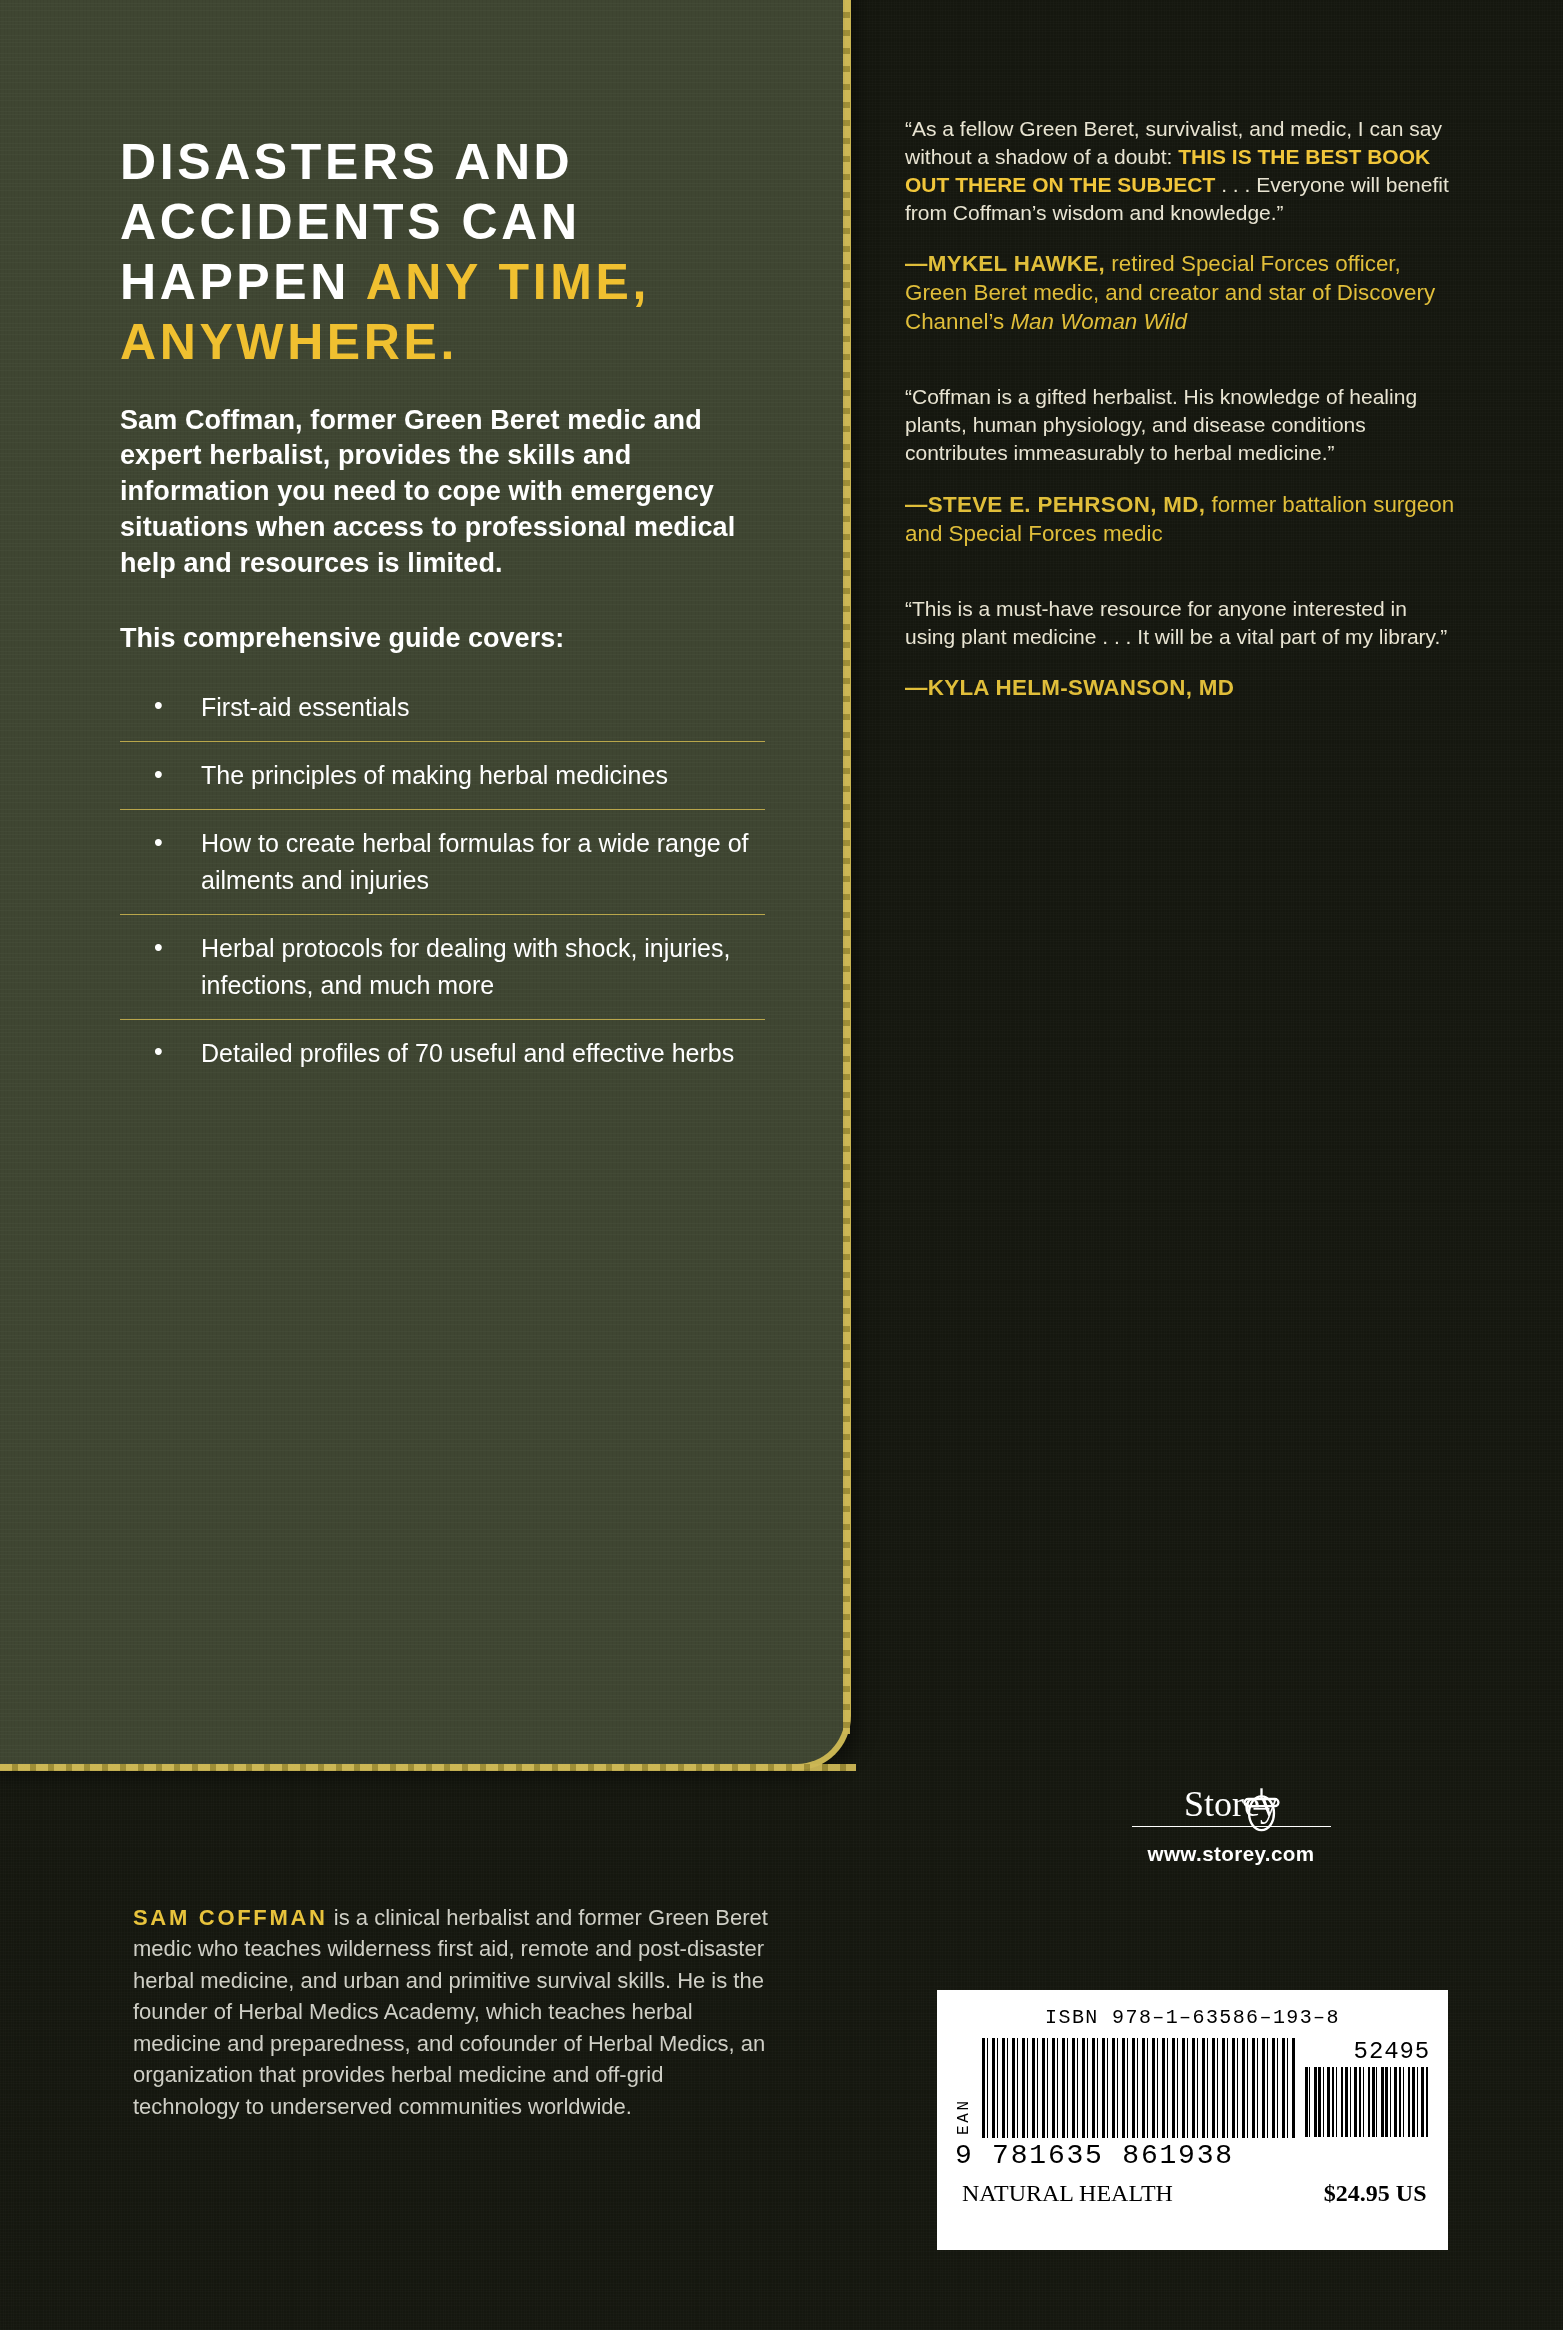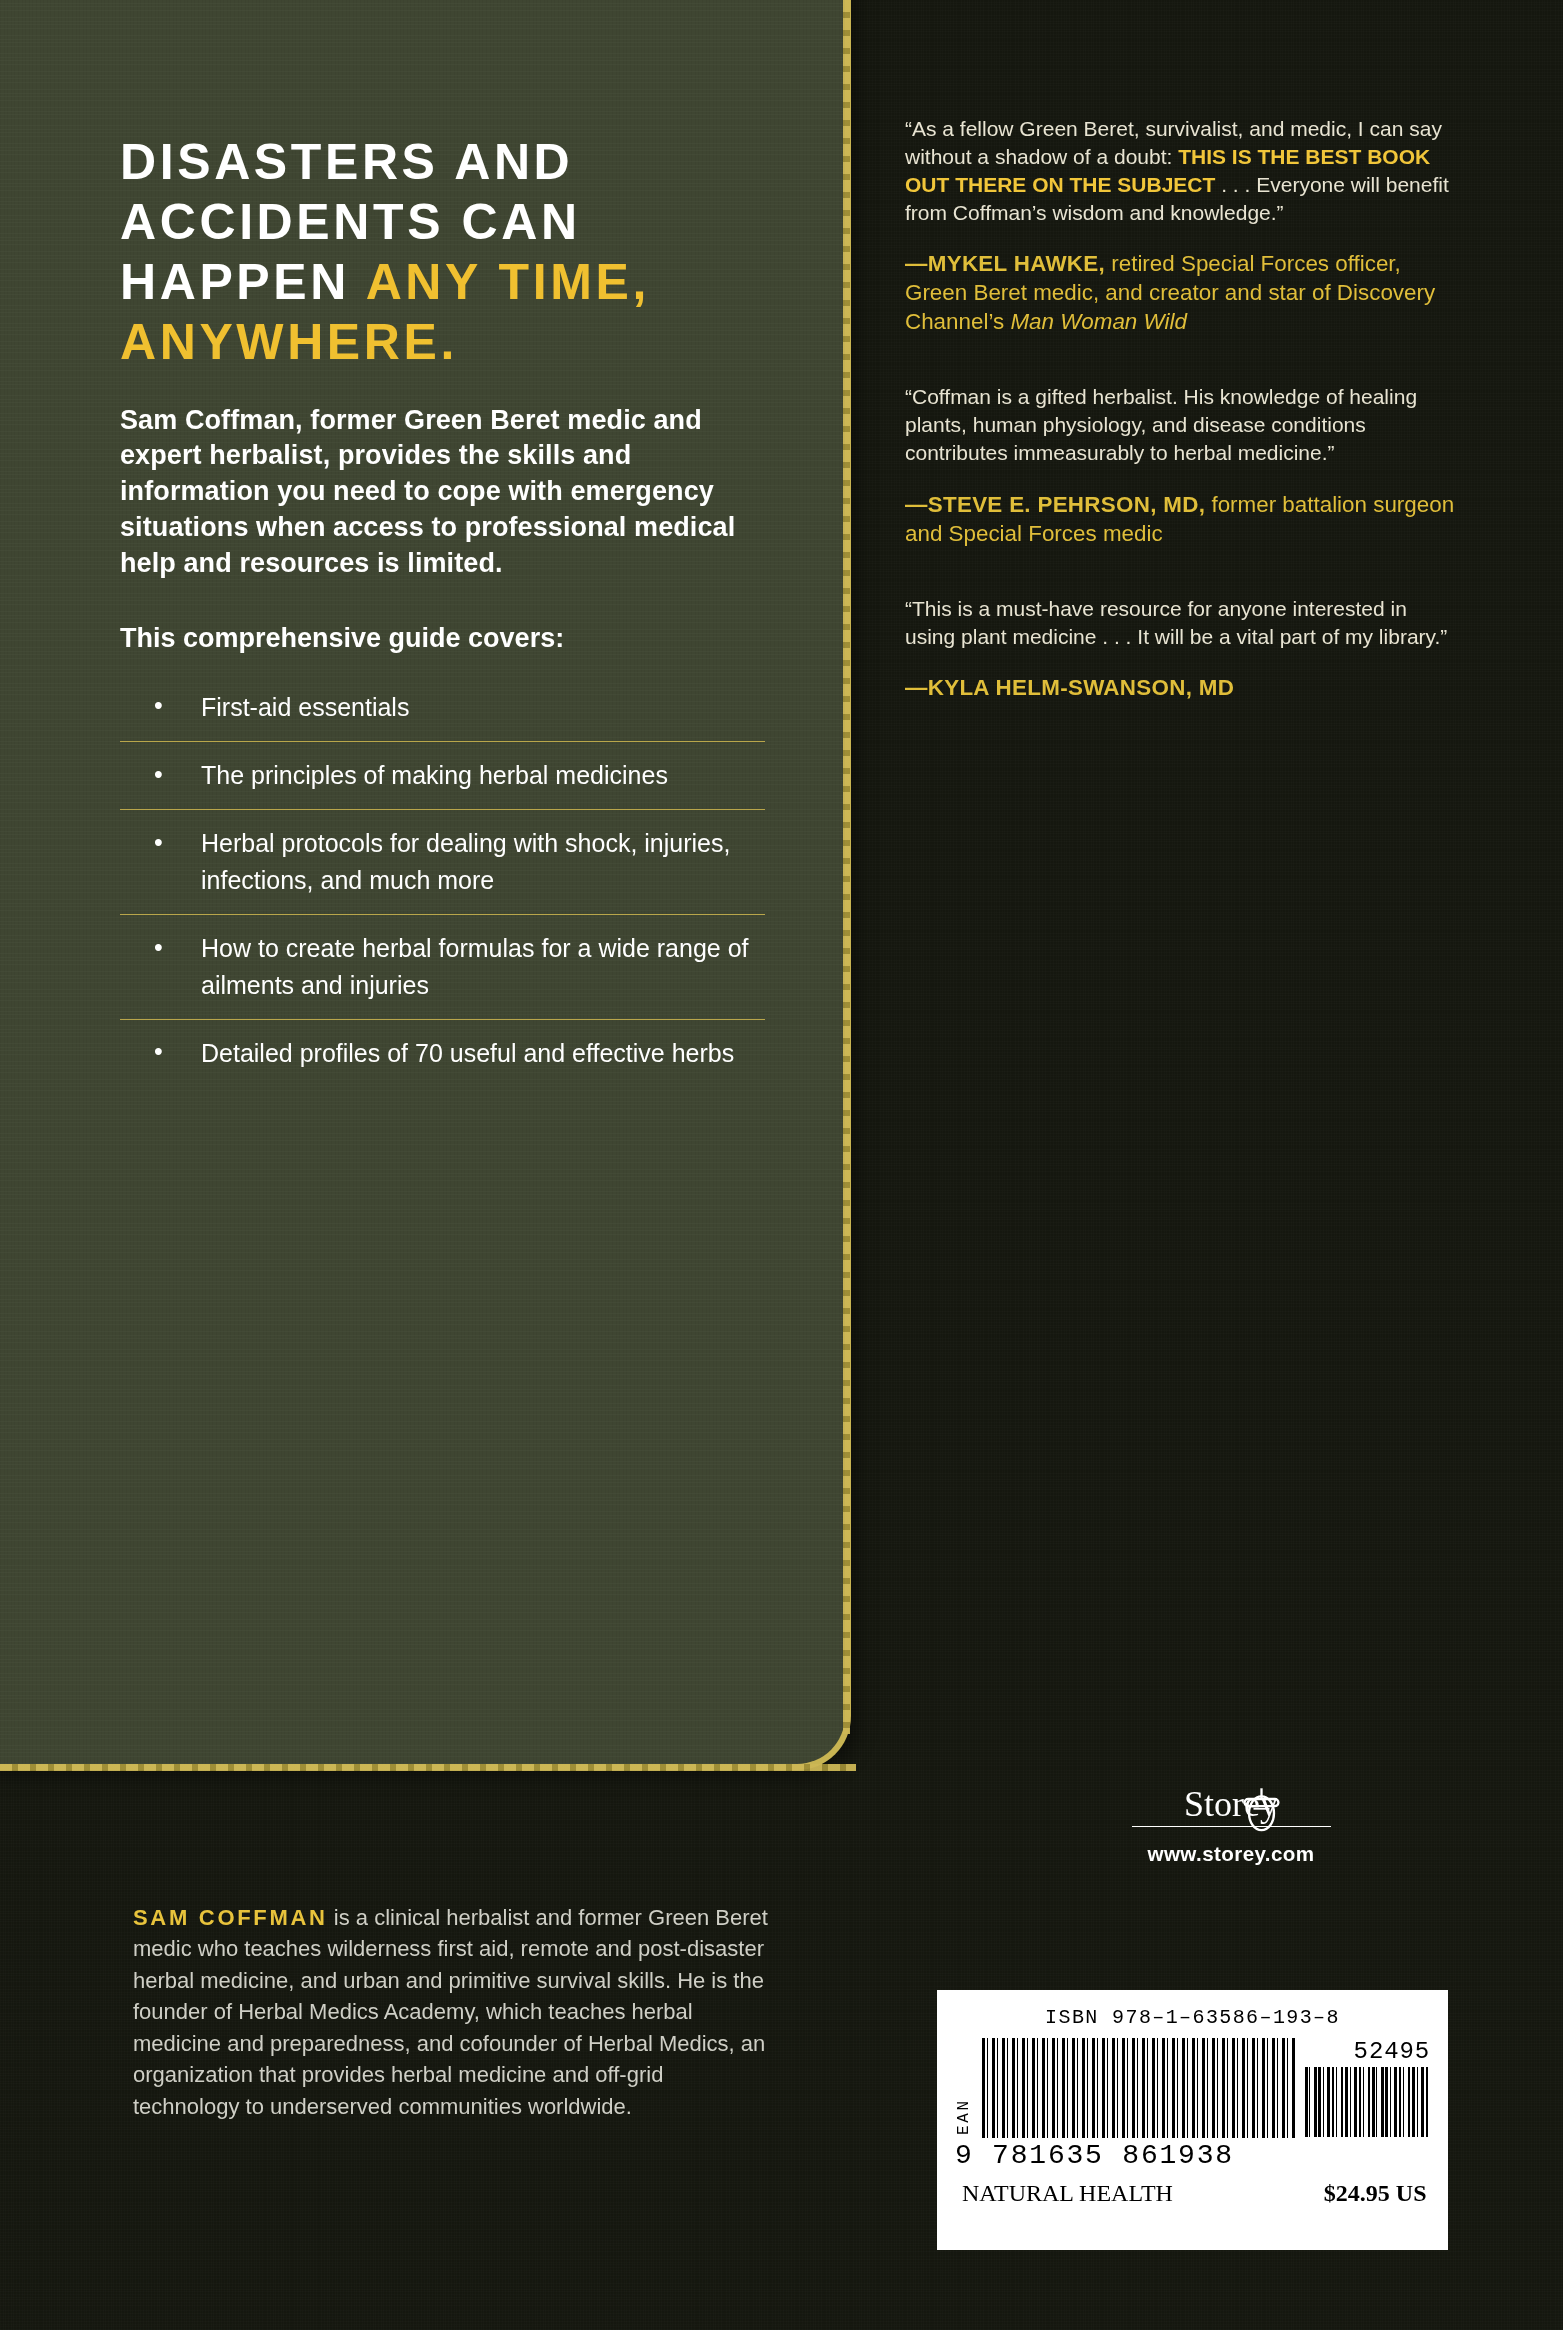--- a/index.html
+++ b/index.html
@@ -296,22 +296,22 @@
     <span class="hl-accent">ANYWHERE.</span>
   </h1>
 
   <p class="intro">Sam Coffman, former Green Beret medic and expert herbalist, provides the skills and information you need to cope with emergency situations when access to professional medical help and resources is limited.</p>
 
   <p class="covers-title">This comprehensive guide covers:</p>
 
   <ul class="bullets">
     <li>First-aid essentials</li>
     <li>The principles of making herbal medicines</li>
+    <li>How to create herbal formulas for a wide range of ailments and injuries</li>
     <li>Herbal protocols for dealing with shock, injuries, infections, and much more</li>
-    <li>How to create herbal formulas for a wide range of ailments and injuries</li>
     <li>Detailed profiles of 70 useful and effective herbs</li>
   </ul>
 </div>
 
 <p class="bio">
   <span class="bio-name">SAM COFFMAN</span><span> is a clinical herbalist and former Green Beret medic who teaches wilderness first aid, remote and post-disaster herbal medicine, and urban and primitive survival skills. He is the founder of Herbal Medics Academy, which teaches herbal medicine and preparedness, and cofounder of Herbal Medics, an organization that provides herbal medicine and off-grid technology to underserved communities worldwide.</span>
 </p>
 
 <div class="right-col">
 

